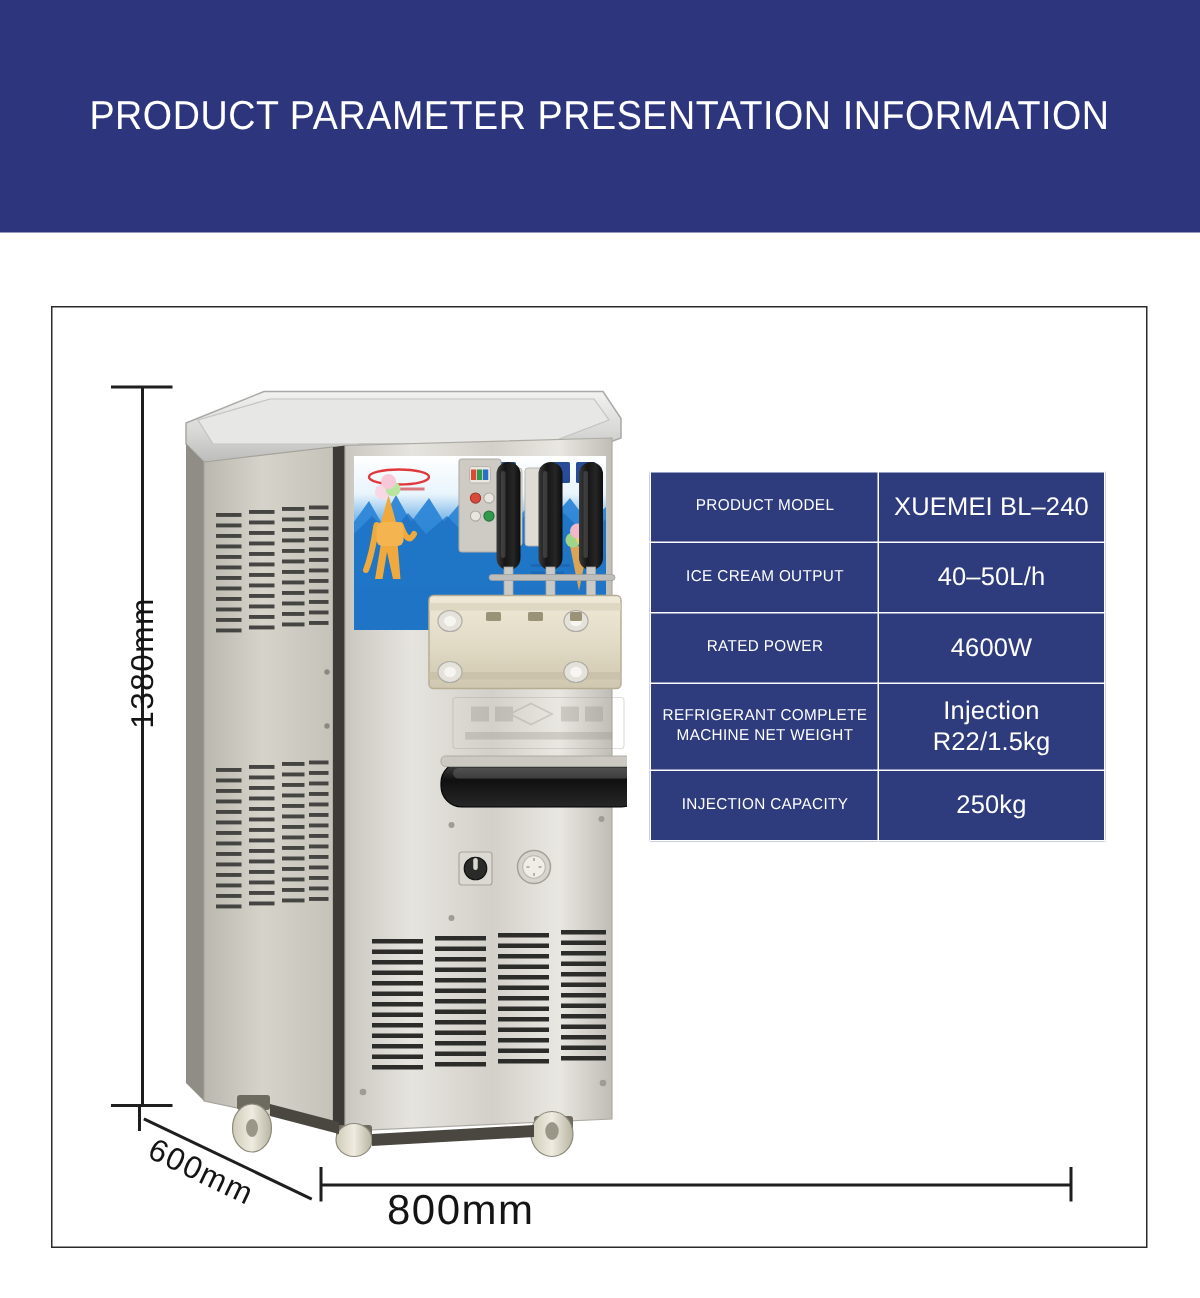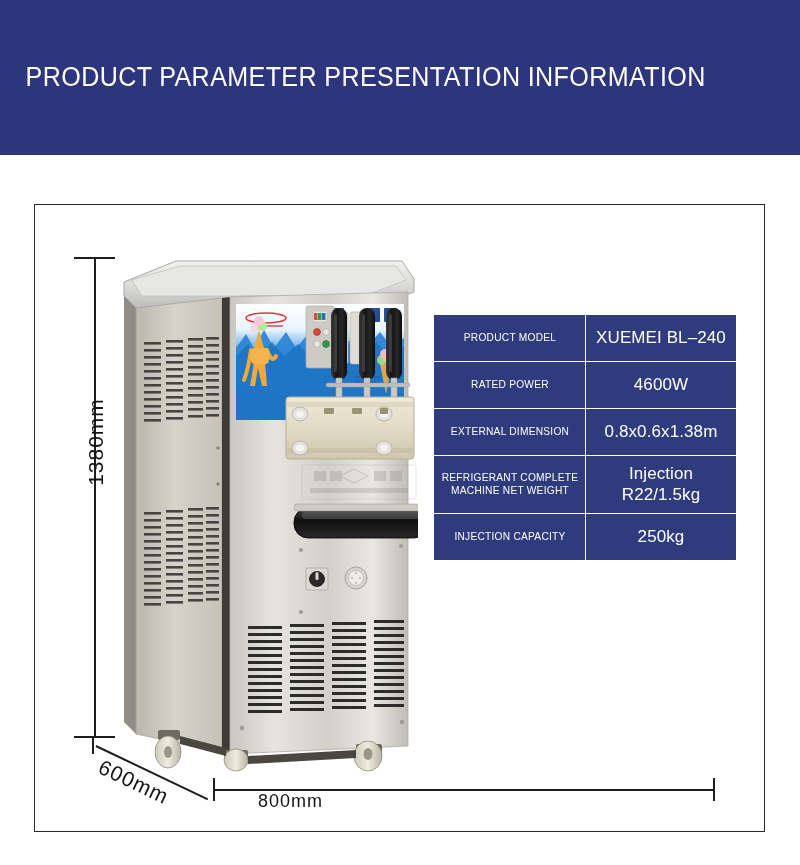--- a/index.html
+++ b/index.html
@@ -8,21 +8,21 @@
     background:#ffffff;
     font-family:"Liberation Sans",sans-serif;
     overflow:hidden;
     position:relative;
   }
 
   
   .header-banner{
     position:absolute;left:0;top:0;width:800px;height:155px;
     background:#2d357c;
-    display:flex;align-items:center;justify-content:flex-start;
+    display:flex;align-items:center;justify-content:center;
   }
   .header-title{
     color:#ffffff;
     font-size:27px;
     letter-spacing:0.4px;
     font-weight:400;
     transform:scaleX(0.93);
     white-space:nowrap;
     font-family:"Liberation Sans",sans-serif;
   }
@@ -83,21 +83,21 @@
   .dim-horz-cap-l{
     position:absolute;left:213px;top:778px;
     width:2px;height:23px;background:#1e1e1e;
   }
   .dim-horz-cap-r{
     position:absolute;left:713px;top:778px;
     width:2px;height:23px;background:#1e1e1e;
   }
   .dim-width-label{
     position:absolute;left:258px;top:791px;
-    font-size:18px;color:#141414;letter-spacing:1px;
+    font-size:28px;color:#141414;letter-spacing:1px;
     font-family:"Liberation Sans",sans-serif;
   }
 
   
   .machine{
     position:absolute;left:118px;top:252px;
     width:300px;height:520px;
   }
   .machine svg{display:block;}
 
@@ -536,26 +536,26 @@
 </svg>
 </div>
 
 <table class="spec-table">
   <tbody>
       <tr>
         <td class="k">PRODUCT MODEL</td>
         <td class="v">XUEMEI BL–240</td>
       </tr>
       <tr>
+        <td class="k">ICE CREAM OUTPUT</td>
+        <td class="v">40–50L/h</td>
+      </tr>
+      <tr>
         <td class="k">RATED POWER</td>
         <td class="v">4600W</td>
-      </tr>
-      <tr>
-        <td class="k">EXTERNAL DIMENSION</td>
-        <td class="v">0.8x0.6x1.38m</td>
       </tr>
       <tr>
         <td class="k">REFRIGERANT COMPLETE MACHINE NET WEIGHT</td>
         <td class="v">Injection R22/1.5kg</td>
       </tr>
       <tr>
         <td class="k">INJECTION CAPACITY</td>
         <td class="v">250kg</td>
       </tr>
     </tbody>

